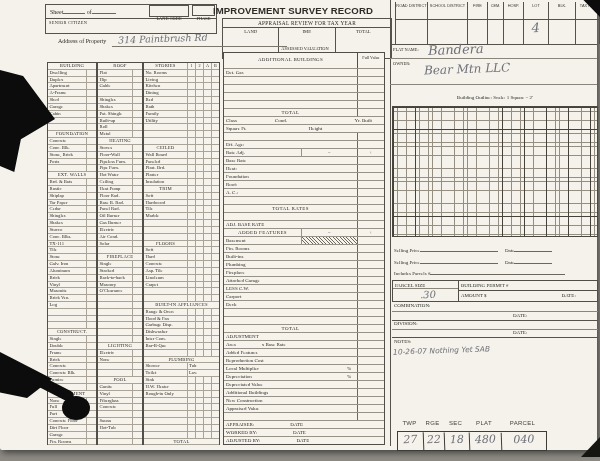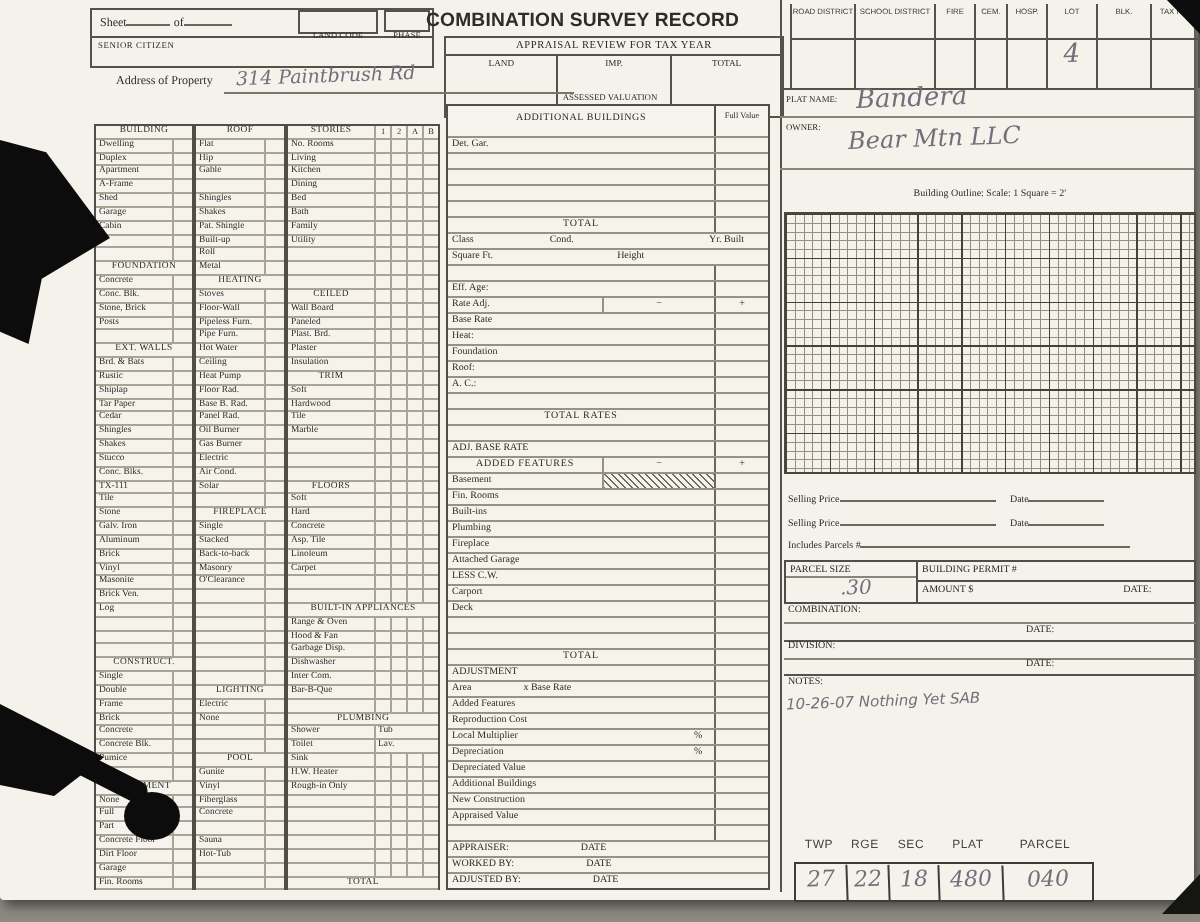--- a/index.html
+++ b/index.html
@@ -87,21 +87,21 @@
       <div class="abs ln" style="left:0;top:13px;width:170px"></div>
       <div class="abs t45" style="left:3px;top:15px;letter-spacing:.3px">SENIOR CITIZEN</div>
       <div class="abs" style="left:103px;top:0;width:40px;height:12px;border:0.8px solid #55524c;box-sizing:border-box;text-align:center">
         <span class="t45">LAND CODE</span>
       </div>
       <div class="abs" style="left:146px;top:0;width:23px;height:11px;border:0.8px solid #55524c;box-sizing:border-box;text-align:center">
         <span class="t45">PHASE</span>
       </div>
     </div>
 
-    <div class="abs sans" style="left:213px;top:5px;width:180px;font-size:9.6px;font-weight:bold;letter-spacing:.1px">COMBINATION SURVEY RECORD</div>
+    <div class="abs sans" style="left:213px;top:5px;width:180px;font-size:9.6px;font-weight:bold;letter-spacing:.1px">IMPROVEMENT SURVEY RECORD</div>
 
     <div class="abs revbox">
       <div style="text-align:center;font-size:5.3px;line-height:8px;letter-spacing:.3px">APPRAISAL REVIEW FOR TAX YEAR</div>
       <div class="revcols">
         <div>LAND</div>
         <div>IMP.</div>
         <div>TOTAL</div>
       </div>
       <div class="revvals">
           <div></div>

